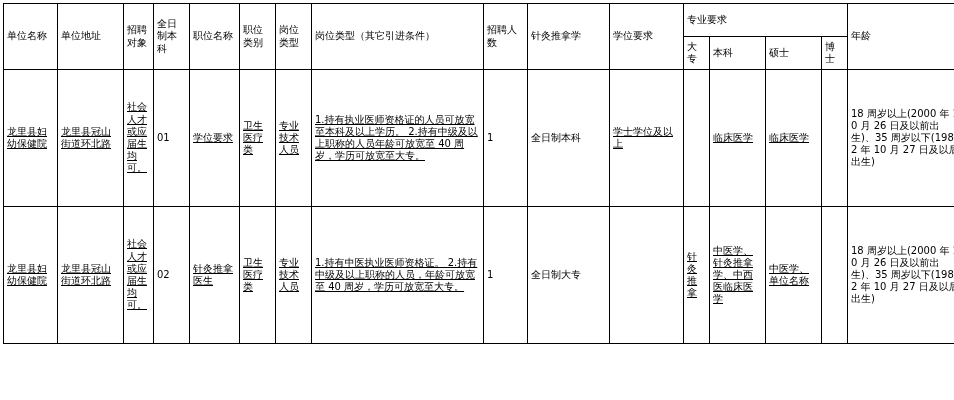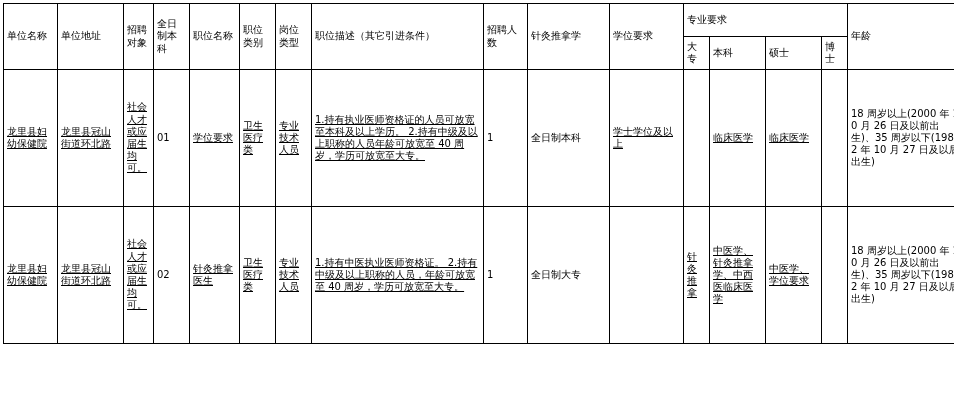--- a/index.html
+++ b/index.html
@@ -107,21 +107,21 @@
     </colgroup>
     <thead>
       <tr>
         <th class="hdr" rowspan="2">单位名称</th>
         <th class="hdr" rowspan="2">单位地址</th>
         <th class="hdr" rowspan="2">招聘对象</th>
         <th class="hdr" rowspan="2">全日制本科</th>
         <th class="hdr" rowspan="2">职位名称</th>
         <th class="hdr" rowspan="2">职位类别</th>
         <th class="hdr" rowspan="2">岗位类型</th>
-        <th class="hdr" rowspan="2">职位描述（其它引进条件）</th>
+        <th class="hdr" rowspan="2">岗位类型（其它引进条件）</th>
         <th class="hdr" rowspan="2">招聘人数</th>
         <th class="hdr" rowspan="2">针灸推拿学</th>
         <th class="hdr" rowspan="2">学位要求</th>
         <th class="hdr" colspan="4">专业要求</th>
         <th class="hdr" rowspan="2">年龄</th>
       </tr>
       <tr>
         <th class="hdr hdr-narrow">大专</th>
         <th class="hdr hdr-narrow">本科</th>
         <th class="hdr hdr-narrow">硕士</th>
@@ -156,19 +156,19 @@
         <td class="body tight">针灸推拿医生</td>
         <td class="body tight">卫生医疗类</td>
         <td class="body tight">专业技术人员</td>
         <td class="body desc">1.持有中医执业医师资格证。
 2.持有中级及以上职称的人员，年龄可放宽至 40 周岁，学历可放宽至大专。</td>
         <td class="body">1</td>
         <td class="body">全日制大专</td>
         <td class="body tight"></td>
         <td class="body tight">针灸推拿</td>
         <td class="body tight">中医学、针灸推拿学、中西医临床医学</td>
-        <td class="body tight">中医学、学位要求</td>
+        <td class="body tight">中医学、单位名称</td>
         <td class="body tight"></td>
         <td class="body lefttext">18 周岁以上(2000 年 10 月 26 日及以前出生)、35 周岁以下(1982 年 10 月 27 日及以后出生)</td>
       </tr>
     </tbody>
   </table>
 </div>
 
 </body></html>

